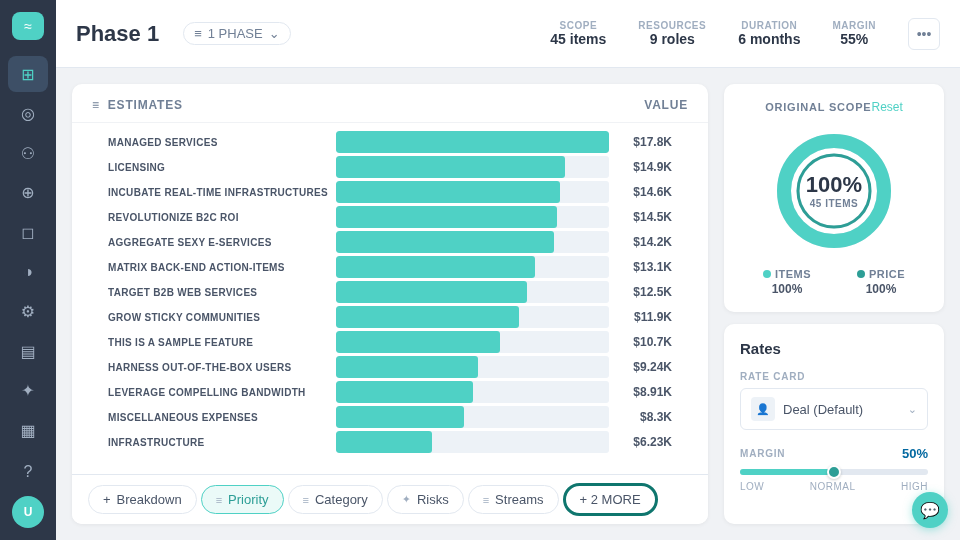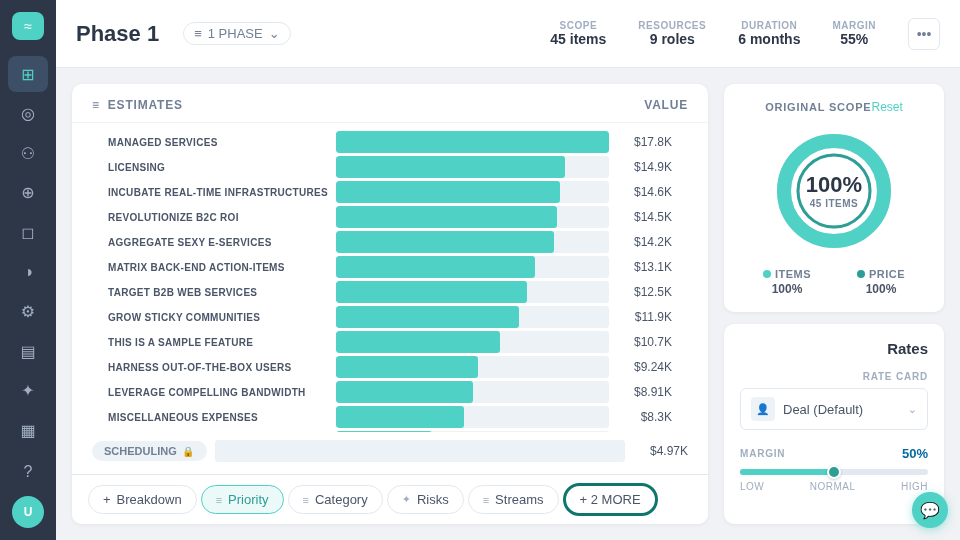--- a/index.html
+++ b/index.html
@@ -183,21 +183,21 @@
     }
     .bar-fill {
       height: 100%;
       background: #4fd1c5;
       border-radius: 3px;
       transition: width 0.2s;
     }
     .bar-value {
       font-size: 12px;
       color: #4a5568;
-      font-weight: 400;
+      font-weight: 700;
       width: 55px;
       text-align: right;
       flex-shrink: 0;
     }
 
     .scheduling-row {
       display: flex;
       align-items: center;
       padding: 8px 20px;
       margin-bottom: 4px;
@@ -381,21 +381,20 @@
       color: #4a5568;
       font-weight: 600;
     }
 
     .rates-card {
       background: white;
       border-radius: 10px;
       padding: 16px;
       box-shadow: 0 1px 4px rgba(0,0,0,0.06);
       flex: 1;
-      text-align: right;
     }
     .rates-title {
       font-size: 15px;
       font-weight: 700;
       color: #2d3748;
       margin-bottom: 14px;
     }
     .rate-card-label {
       font-size: 10px;
       font-weight: 700;
@@ -688,28 +687,20 @@
   </div>
           <div class="bar-row">
     <span class="bar-label">INFRASTRUCTURE</span>
     <div class="bar-track">
       <div class="bar-fill" style="width:35%"></div>
     </div>
     <span class="bar-value">$6.23K</span>
   </div>
         </div>
 
-      <div class="scheduling-row">
-        <div class="scheduling-badge">
-          <span>SCHEDULING</span>
-          <span class="lock-icon">🔒</span>
-        </div>
-        <div class="scheduling-bar"></div>
-        <span class="scheduling-value">$4.97K</span>
-      </div>
 
       <div class="bottom-tabs">
         <div class="tab-add">
           <span>+</span>
           <span>Breakdown</span>
         </div>
         <div class="tab-btn active">
           <span class="tab-icon">≡</span>
           <span>Priority</span>
         </div>

